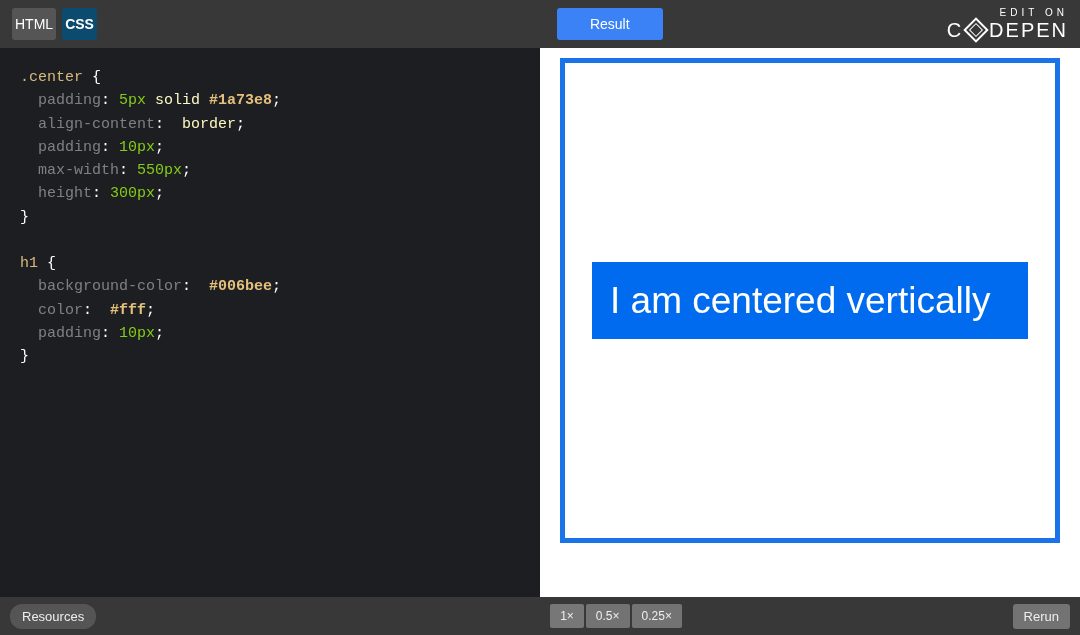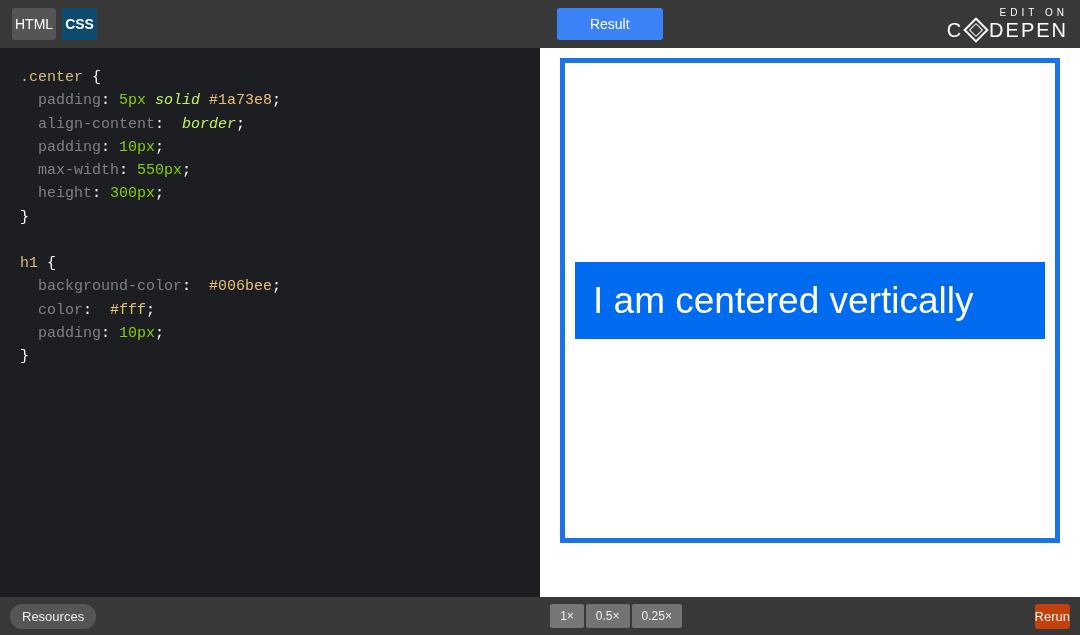--- a/index.html
+++ b/index.html
@@ -108,35 +108,35 @@
       font-size: 15px;
       line-height: 1.55;
       padding: 18px 20px;
       white-space: pre;
       overflow: auto;
     }
     .tok-sel   { color: #d7ba7d; text-align: right; }
     .tok-brace { color: #ffffff; }
     .tok-prop  { color: #808080; }
     .tok-unit  { color: #84cc16; }
-    .tok-kw    { color: #bef264; font-style: italic; }
-    .tok-hex   { color: #e5c07b; }
+    .tok-kw    { color: #fef9c3; }
+    .tok-hex   { color: #e5c07b; font-weight: bold; }
     .tok-punc  { color: #ffffff; }
 
     .result-pane {
       flex: 1;
       background: #fff;
       padding: 10px;
       display: flex;
       justify-content: center;
       align-items: flex-start;
     }
     .center-box {
       border: 5px solid #1a73e8;
-      padding: 10px;
+      padding: 27px;
       width: 500px;
       height: 485px;
       display: flex;
       align-items: center;
     }
     .center-box h1 {
       background-color: #006bee;
       color: #fff;
       padding: 14px 18px;
       font-size: 37px;
@@ -174,24 +174,24 @@
       padding: 5px 10px;
       font-size: 12px;
       cursor: pointer;
       border-radius: 2px;
     }
     .zoom-btn.active {
       background: #777;
     }
     .rerun-btn {
       margin-left: auto;
-      background: #c2410c;
+      background: #737373;
       color: #eee;
       border: none;
-      padding: 5px 0;
+      padding: 5px 11px;
       font-size: 13px;
       cursor: pointer;
       border-radius: 3px;
     }
   </style>
 </head>
 <body>
 
 <div class="app">
 

